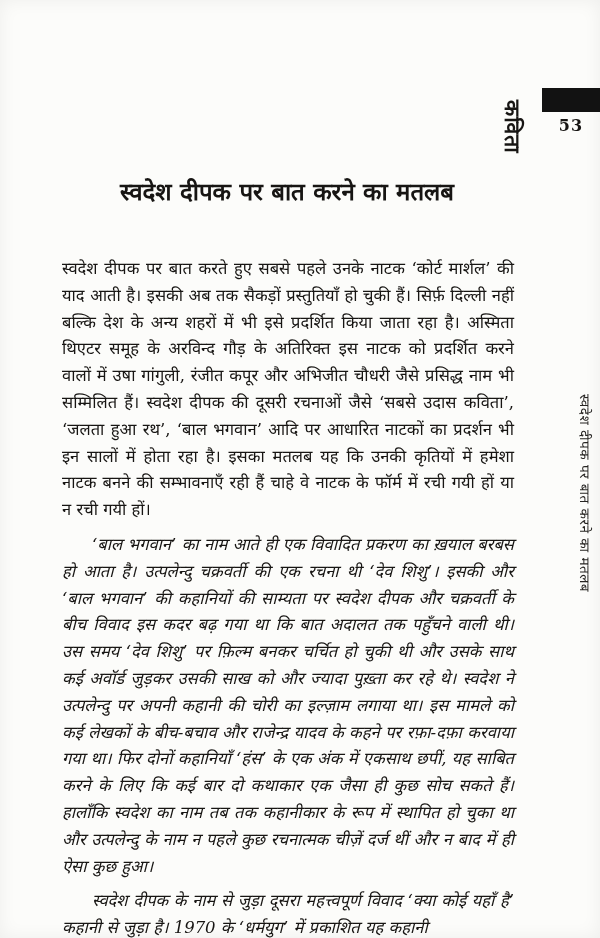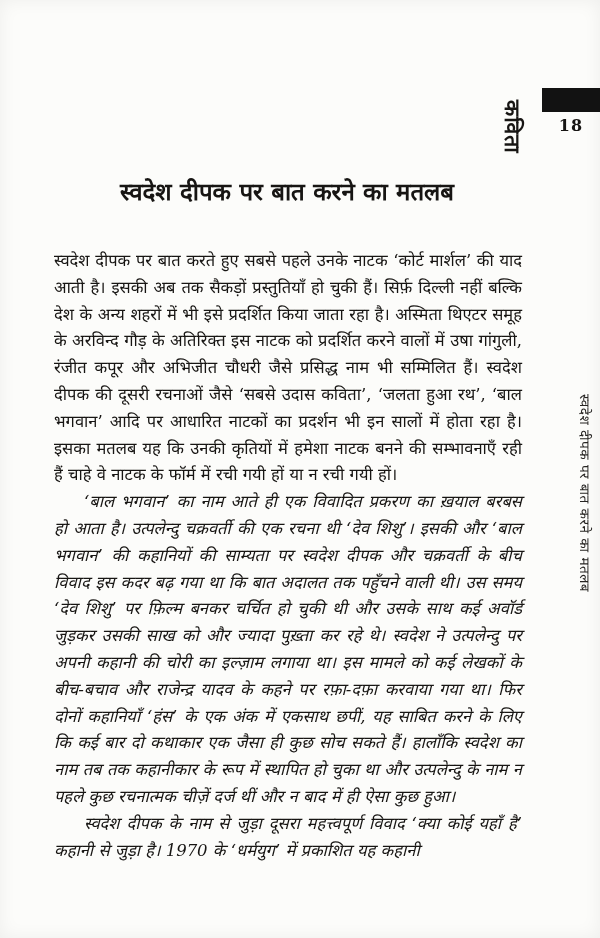--- a/index.html
+++ b/index.html
@@ -62,21 +62,21 @@
     position: absolute;
     top: 248px;
     left: 54px;
     width: 468px;
     font-size: 16.5px;
     line-height: 26.8px;
     text-align: justify;
     text-justify: inter-word;
   }
   .body-text p {
-    margin: 0;
+    margin: 8px;
   }
   .body-text p.indented {
     text-indent: 30px;
     font-style: italic;
   }
   .vertical-running-title {
     position: absolute;
     top: 394px;
     right: 6px;
     writing-mode: vertical-rl;
@@ -87,21 +87,21 @@
     color: #262422;
   }
 </style>
 </head>
 <body>
 
 <div class="page">
 
   <div class="corner-bar"></div>
 
-  <div class="page-number">18</div>
+  <div class="page-number">53</div>
 
   <div class="vertical-chapter">कविता</div>
 
   <h1 class="article-title">स्वदेश दीपक पर बात करने का मतलब</h1>
 
   <div class="body-text">
     <p>स्वदेश दीपक पर बात करते हुए सबसे पहले उनके नाटक ‘कोर्ट मार्शल’ की याद आती है। इसकी अब तक सैकड़ों प्रस्तुतियाँ हो चुकी हैं। सिर्फ़ दिल्ली नहीं बल्कि देश के अन्य शहरों में भी इसे प्रदर्शित किया जाता रहा है। अस्मिता थिएटर समूह के अरविन्द गौड़ के अतिरिक्त इस नाटक को प्रदर्शित करने वालों में उषा गांगुली, रंजीत कपूर और अभिजीत चौधरी जैसे प्रसिद्ध नाम भी सम्मिलित हैं। स्वदेश दीपक की दूसरी रचनाओं जैसे ‘सबसे उदास कविता’, ‘जलता हुआ रथ’, ‘बाल भगवान’ आदि पर आधारित नाटकों का प्रदर्शन भी इन सालों में होता रहा है। इसका मतलब यह कि उनकी कृतियों में हमेशा नाटक बनने की सम्भावनाएँ रही हैं चाहे वे नाटक के फॉर्म में रची गयी हों या न रची गयी हों।</p>
     <p class="indented">‘बाल भगवान’ का नाम आते ही एक विवादित प्रकरण का ख़याल बरबस हो आता है। उत्पलेन्दु चक्रवर्ती की एक रचना थी ‘देव शिशु’। इसकी और ‘बाल भगवान’ की कहानियों की साम्यता पर स्वदेश दीपक और चक्रवर्ती के बीच विवाद इस कदर बढ़ गया था कि बात अदालत तक पहुँचने वाली थी। उस समय ‘देव शिशु’ पर फ़िल्म बनकर चर्चित हो चुकी थी और उसके साथ कई अवॉर्ड जुड़कर उसकी साख को और ज्यादा पुख़्ता कर रहे थे। स्वदेश ने उत्पलेन्दु पर अपनी कहानी की चोरी का इल्ज़ाम लगाया था। इस मामले को कई लेखकों के बीच-बचाव और राजेन्द्र यादव के कहने पर रफ़ा-दफ़ा करवाया गया था। फिर दोनों कहानियाँ ‘हंस’ के एक अंक में एकसाथ छपीं, यह साबित करने के लिए कि कई बार दो कथाकार एक जैसा ही कुछ सोच सकते हैं। हालाँकि स्वदेश का नाम तब तक कहानीकार के रूप में स्थापित हो चुका था और उत्पलेन्दु के नाम न पहले कुछ रचनात्मक चीज़ें दर्ज थीं और न बाद में ही ऐसा कुछ हुआ।</p>
     <p class="indented">स्वदेश दीपक के नाम से जुड़ा दूसरा महत्त्वपूर्ण विवाद ‘क्या कोई यहाँ है’ कहानी से जुड़ा है। 1970 के ‘धर्मयुग’ में प्रकाशित यह कहानी</p>
   </div>

